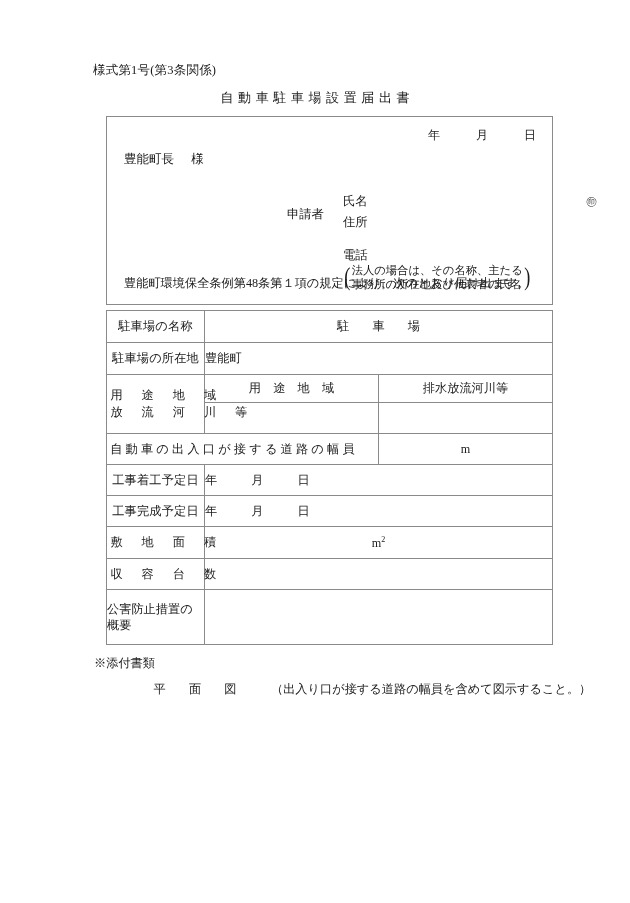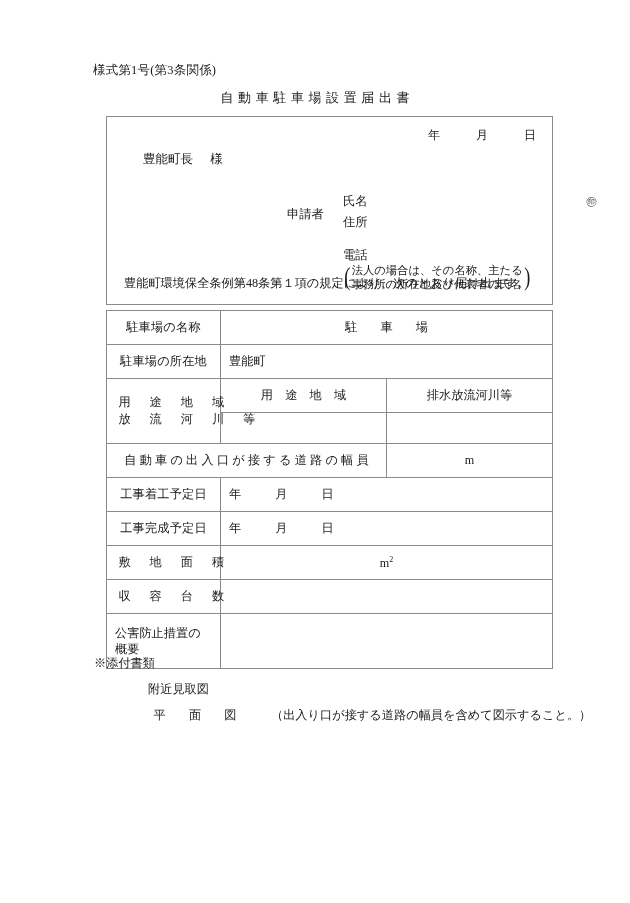--- a/index.html
+++ b/index.html
@@ -64,21 +64,20 @@
   .date-line span { display: inline-block; }
   .date-gap-1 { width: 30px; }
   .date-gap-2 { width: 30px; }
 
   .addressee {
     position: absolute;
     left: 17px;
     top: 34px;
     font-size: 12.5px;
     white-space: nowrap;
-    margin-left: 19px;
   }
   .addressee .honorific { margin-left: 14px; }
 
   .applicant-block {
     position: absolute;
     left: 180px;
     top: 76px;
     font-size: 12.3px;
   }
   .applicant-row {
@@ -143,21 +142,21 @@
     position: absolute;
     left: 106px;
     top: 310px;
     width: 447px;
     border-collapse: collapse;
     table-layout: fixed;
   }
   .main-table td {
     border: 1px solid #8a8a8a;
     font-size: 12.2px;
-    padding: 8px;
+    padding: 0;
     vertical-align: middle;
   }
   .lbl {
     width: 97px;
     text-align: center;
     white-space: nowrap;
   }
   .lbl-spaced {
     letter-spacing: 3.4px;
     text-indent: 3.4px;
@@ -191,21 +190,20 @@
     text-align: left;
     padding-left: 9px;
     line-height: 16px;
     vertical-align: middle;
   }
   .val-spaced { letter-spacing: 5.5px; text-indent: 5.5px; }
 
   .wide-label {
     letter-spacing: 3.2px;
     text-indent: 3.2px;
-    text-align: center;
     white-space: nowrap;
   }
   .date-cell {
     text-align: left;
     padding-left: 98px;
     white-space: nowrap;
   }
   .date-cell .g1 { display: inline-block; width: 28px; }
   .date-cell .g2 { display: inline-block; width: 28px; }
 
@@ -362,21 +360,18 @@
           <div>概要</div>
         </td>
         <td class="cell-left" colspan="2"></td>
       </tr>
     </tbody>
   </table>
 
   <div class="footer">
     <div class="attach-title">※添付書類</div>
     <div class="attach-item">
-      <span>附近見取図</span>
-    </div>
-    <div class="attach-item">
       <span class="name-spaced">平　面　図</span>
       <span class="note">（出入り口が接する道路の幅員を含めて図示すること。）</span>
     </div>
   </div>
 
 </div>
 
 </body></html>

